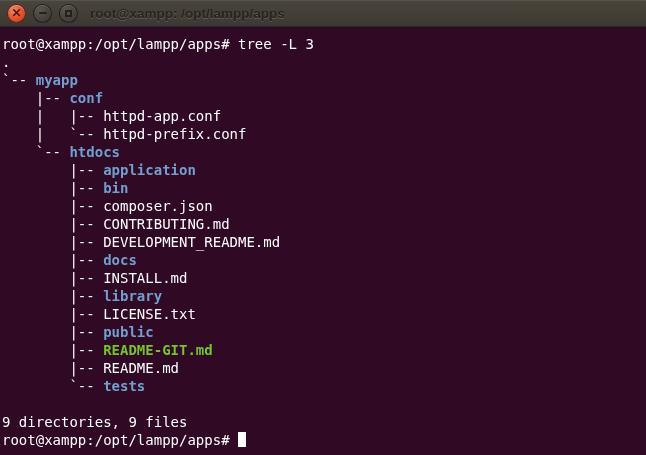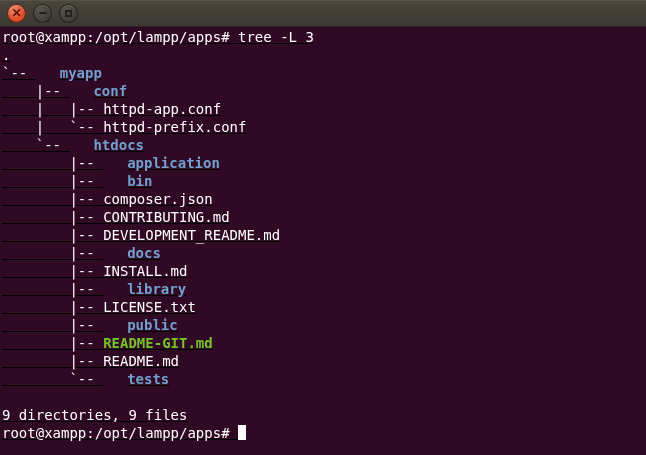--- a/index.html
+++ b/index.html
@@ -73,38 +73,37 @@
     font-size: 13.5px;
     font-weight: bold;
     color: #26241E;
     text-shadow: 0 1px 0 rgba(255,255,255,0.16);
     white-space: nowrap;
   }
   
   .screen {
     flex: 1 1 auto;
     background: var(--background, #300A24);
-    padding: 1px 0 0 2px;
+    padding: 8px 0 0 2px;
     cursor: text;
     overflow: hidden;
-    text-decoration: underline;
   }
   #output {
     margin: 0;
     font-family: "DejaVu Sans Mono", "Liberation Mono", monospace;
     font-size: 14px;
     line-height: 18px;
     color: var(--foreground, #FFFFFF);
   }
   .line {
     white-space: pre;
     min-height: 18px;
   }
   .seg-fg   { color: var(--foreground, #FFFFFF); }
-  .seg-dir  { color: var(--directory, #729FCF); font-weight: bold; margin-left: 24px; }
+  .seg-dir  { color: var(--directory, #729FCF); font-weight: bold; }
   .seg-exec { color: var(--executable, #77C32C); font-weight: bold; margin-top: 14px; }
   .cursor {
     display: inline-block;
     width: 8px;
     height: 15px;
     background: var(--foreground, #FFFFFF);
     vertical-align: text-bottom;
     margin-bottom: 1px;
   }
 </style>
@@ -115,17 +114,18 @@
   <div class="titlebar">
     <div class="btn close">
       <span class="glyph-x">✕</span>
     </div>
     <div class="btn plain">
       <span class="glyph-minus"></span>
     </div>
     <div class="btn plain">
       <span class="glyph-square"></span>
     </div>
+    <div class="title">root@xampp: /opt/lampp/apps</div>
   </div>
   <div class="screen">
     <pre id="output"><div class="line"><span class="seg-fg">root@xampp:/opt/lampp/apps# tree -L 3</span></div><div class="line"><span class="seg-fg">.</span></div><div class="line"><span class="seg-fg">`-- </span><span class="seg-dir">myapp</span></div><div class="line"><span class="seg-fg">    |-- </span><span class="seg-dir">conf</span></div><div class="line"><span class="seg-fg">    |   |-- httpd-app.conf</span></div><div class="line"><span class="seg-fg">    |   `-- httpd-prefix.conf</span></div><div class="line"><span class="seg-fg">    `-- </span><span class="seg-dir">htdocs</span></div><div class="line"><span class="seg-fg">        |-- </span><span class="seg-dir">application</span></div><div class="line"><span class="seg-fg">        |-- </span><span class="seg-dir">bin</span></div><div class="line"><span class="seg-fg">        |-- composer.json</span></div><div class="line"><span class="seg-fg">        |-- CONTRIBUTING.md</span></div><div class="line"><span class="seg-fg">        |-- DEVELOPMENT_README.md</span></div><div class="line"><span class="seg-fg">        |-- </span><span class="seg-dir">docs</span></div><div class="line"><span class="seg-fg">        |-- INSTALL.md</span></div><div class="line"><span class="seg-fg">        |-- </span><span class="seg-dir">library</span></div><div class="line"><span class="seg-fg">        |-- LICENSE.txt</span></div><div class="line"><span class="seg-fg">        |-- </span><span class="seg-dir">public</span></div><div class="line"><span class="seg-fg">        |-- </span><span class="seg-exec">README-GIT.md</span></div><div class="line"><span class="seg-fg">        |-- README.md</span></div><div class="line"><span class="seg-fg">        `-- </span><span class="seg-dir">tests</span></div><div class="line"><span class="seg-fg"></span></div><div class="line"><span class="seg-fg">9 directories, 9 files</span></div><div class="line"><span class="seg-fg">root@xampp:/opt/lampp/apps# </span><span class="cursor"></span></div></pre>
   </div>
 </div>
 
 </body></html>

